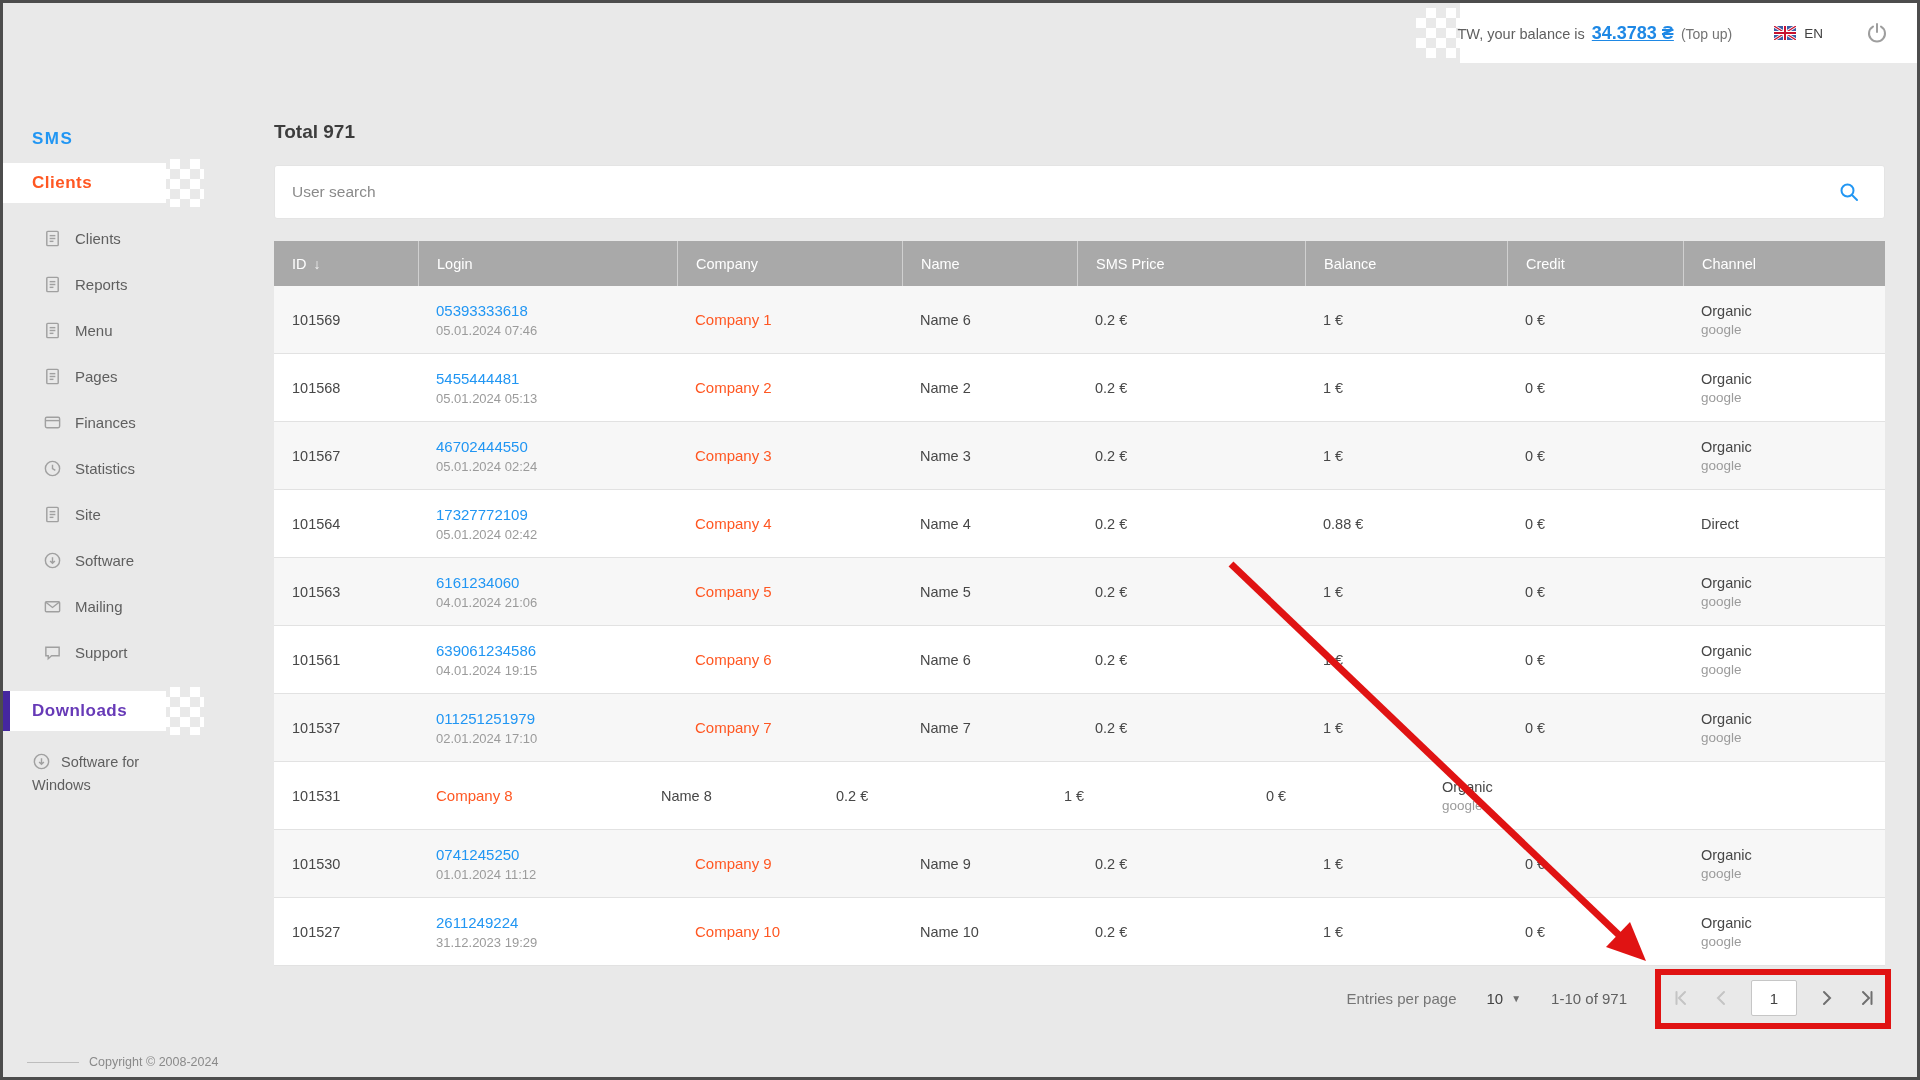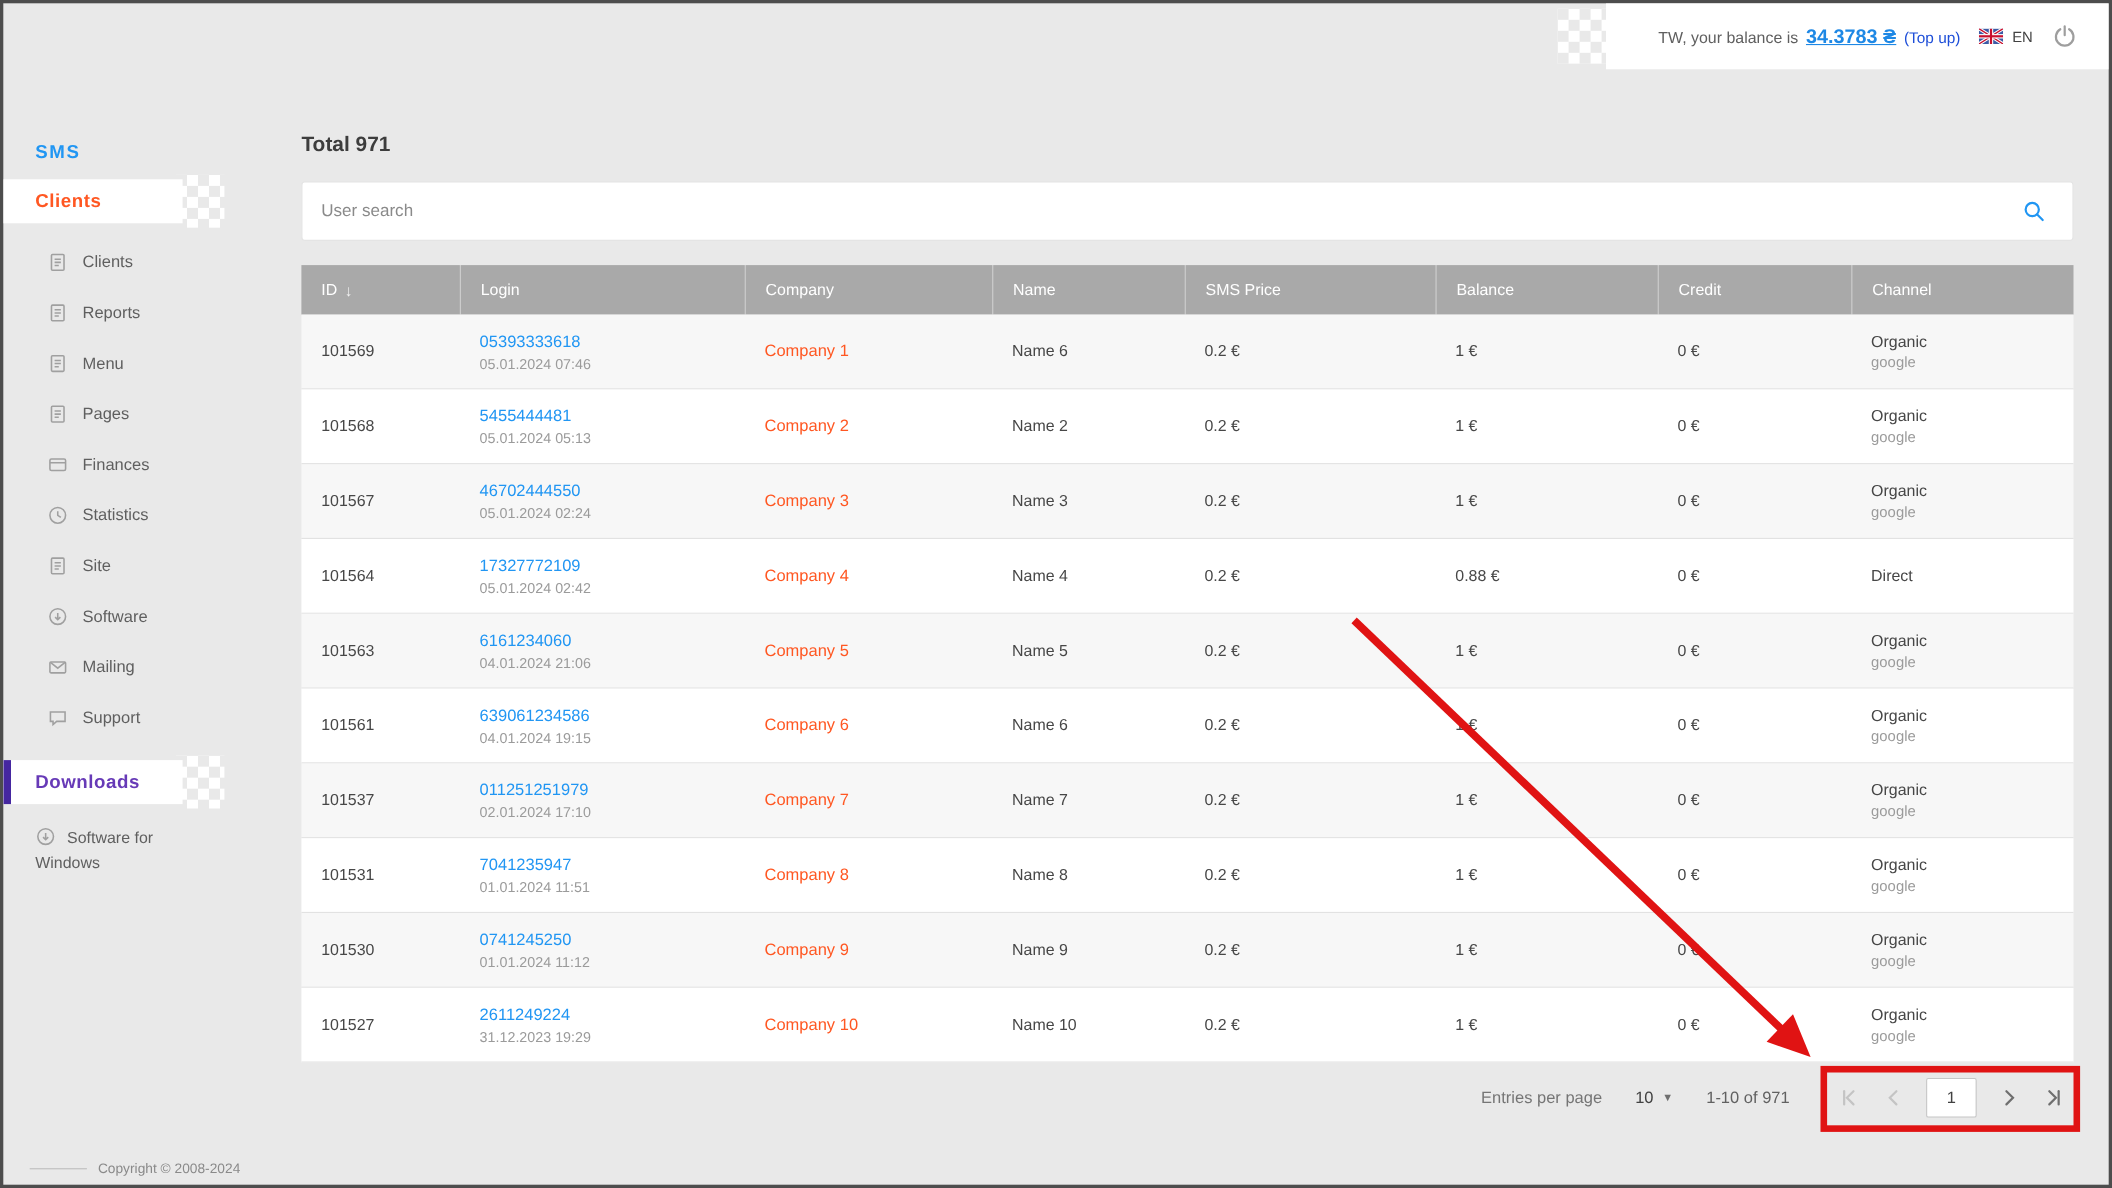--- a/index.html
+++ b/index.html
@@ -6,32 +6,32 @@
   body { margin: 0; background: #ffffff; font-family: "Liberation Sans", sans-serif; }
   .frame {
     position: relative; width: 1920px; height: 1080px;
     background: #e9e9e9; border: 3px solid #4d4d4d; overflow: hidden;
   }
 
   
   .topbar {
     position: absolute; top: 0; left: 1457px; right: 0; height: 60px;
     background: #ffffff; display: flex; align-items: center;
-    justify-content: flex-end; gap: 17px; padding-right: 28px;
+    justify-content: flex-end; gap: 42px; padding-right: 28px;
   }
   .checker {
     position: absolute;
     background-image: conic-gradient(#fff 0 90deg, transparent 90deg 180deg, #fff 180deg 270deg, transparent 270deg);
     background-size: 20px 20px;
   }
   .topbar .checker { left: -44px; top: 5px; width: 44px; height: 50px; }
   .balance-wrap { display: flex; align-items: baseline; gap: 7px; white-space: nowrap; }
   .balance-prefix { color: #5f5f5f; font-size: 14.5px; }
   .balance-amount { color: #1e88e5; font-size: 18px; font-weight: bold; text-decoration: underline; cursor: pointer; }
-  .topup { color: #1d4ed8; font-size: 14px; cursor: pointer; }
+  .topup { color: #737373; font-size: 14px; cursor: pointer; }
   .lang { display: flex; align-items: center; gap: 8px; cursor: pointer; }
   .lang-label { font-size: 13.5px; color: #424242; }
   .flag svg { display: block; }
   .power { cursor: pointer; display: flex; align-items: center; }
   .power svg { display: block; }
 
   
   .sidebar { position: absolute; left: 0; top: 0; width: 250px; height: 100%; }
   .sec-sms {
     position: absolute; top: 126px; left: 29px;
@@ -454,24 +454,20 @@
     <div class="td c5">1 €</div>
     <div class="td c6">0 €</div>
     <div class="td c7">
       <div class="channel-main">Organic</div>
       <div class="channel-sub">google</div>
     </div>
   </div>
 
   <div class="trow">
     <div class="td c0">101531</div>
-    <div class="td c1">
-      <a class="login-link">7041235947</a>
-      <div class="date">01.01.2024 11:51</div>
-    </div>
     <div class="td c2">
       <a class="company-link">Company 8</a>
     </div>
     <div class="td c3">Name 8</div>
     <div class="td c4">0.2 €</div>
     <div class="td c5">1 €</div>
     <div class="td c6">0 €</div>
     <div class="td c7">
       <div class="channel-main">Organic</div>
       <div class="channel-sub">google</div>

